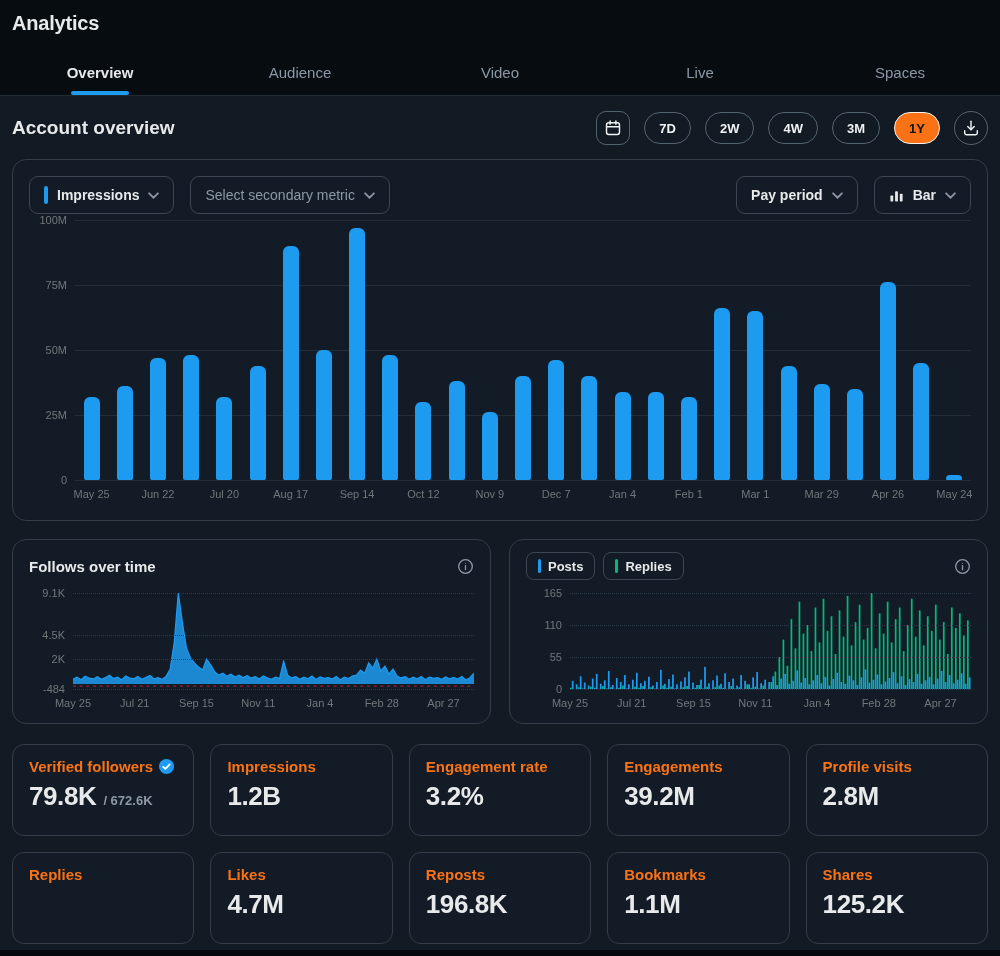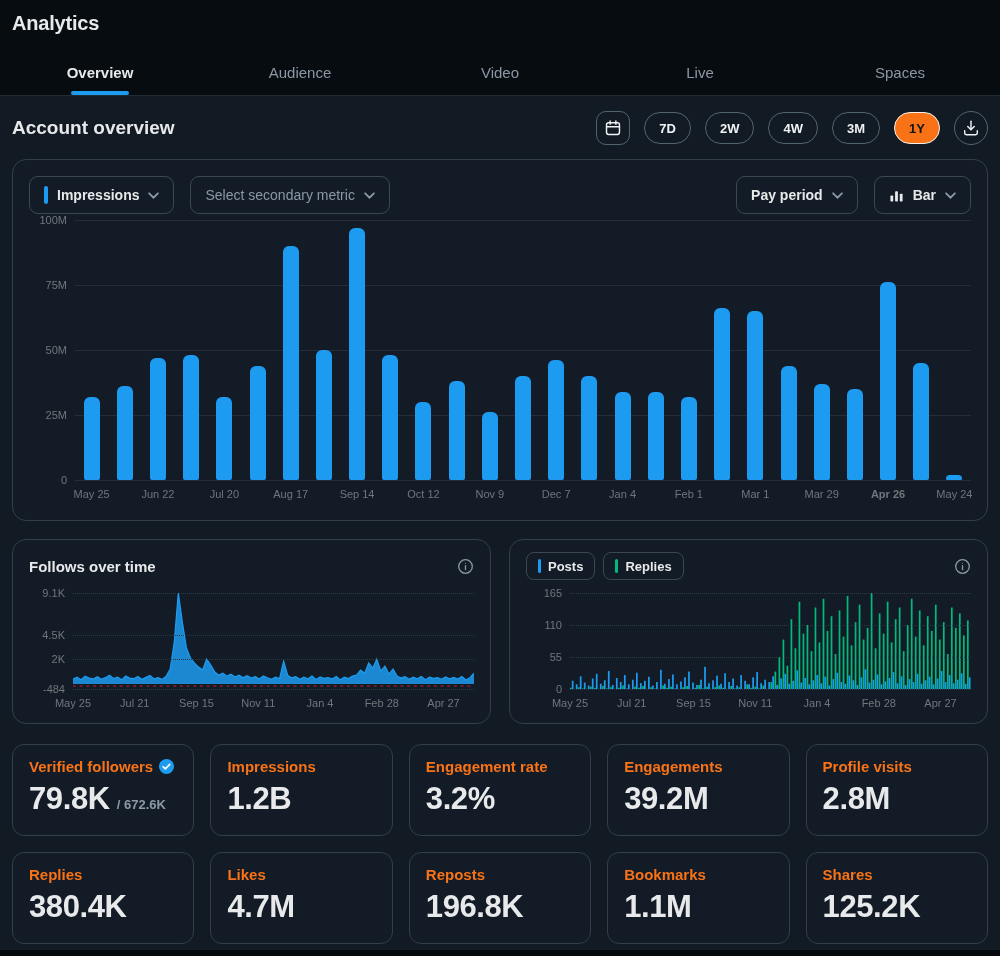--- a/index.html
+++ b/index.html
@@ -65,21 +65,21 @@
       border:1px solid #3b4752; border-radius:8px; cursor:pointer; font-size:13px; font-weight:700; }
   .legend-chip .swatch { width:3px; height:14px; border-radius:2px; }
   .info-icon { margin-left:auto; cursor:pointer; display:flex; }
   .mini-grid { display:grid; grid-template-columns:44px 1fr; grid-template-rows:1fr 22px; height:118px; }
   .mini-grid svg { width:100%; height:100%; display:block; }
   
   .metrics-grid { display:grid; grid-template-columns:repeat(5,1fr); gap:16px; margin-top:20px; }
   .metric-card { height:92px; padding:13px 16px; border-radius:12px; }
   .metric-label-row { display:flex; align-items:center; gap:5px; font-size:15px; font-weight:600; color:#f97316; }
   .metric-value-row { display:flex; align-items:baseline; gap:7px; margin-top:6px; }
-  .metric-value { font-size:31px; font-weight:800; letter-spacing:-.4px; }
+  .metric-value { font-size:26px; font-weight:800; letter-spacing:-.4px; }
   .metric-suffix { font-size:13px; font-weight:700; color:#8b98a5; }
 </style>
 </head>
 <body>
 
 <div class="top">
   <h1 class="page-title">Analytics</h1>
   <nav class="tab-bar">
     <div class="tab active">
       <span>Overview</span>
@@ -271,21 +271,21 @@
           <span class="xtick" style="left: 16.6667%;">Jul 20</span>
           <span class="xtick" style="left: 24.0741%;">Aug 17</span>
           <span class="xtick" style="left: 31.4815%;">Sep 14</span>
           <span class="xtick" style="left: 38.8889%;">Oct 12</span>
           <span class="xtick" style="left: 46.2963%;">Nov 9</span>
           <span class="xtick" style="left: 53.7037%;">Dec 7</span>
           <span class="xtick" style="left: 61.1111%;">Jan 4</span>
           <span class="xtick" style="left: 68.5185%;">Feb 1</span>
           <span class="xtick" style="left: 75.9259%;">Mar 1</span>
           <span class="xtick" style="left: 83.3333%;">Mar 29</span>
-          <span class="xtick" style="left: 90.7407%; font-weight: bold;">Apr 26</span>
+          <span class="xtick" style="left: 90.7407%;">Apr 26</span>
           <span class="xtick" style="left: 98.1481%;">May 24</span>
         </div>
     </div>
   </section>
 
   <div class="mini-row">
 
     <section class="card mini-card">
       <div class="mini-head">
         <span class="mini-title">Follows over time</span>
@@ -609,23 +609,20 @@
           <span>Profile visits</span>
         </div>
       <div class="metric-value-row">
           <span class="metric-value">2.8M</span>
         </div>
     </article>
     <article class="card metric-card">
       <div class="metric-label-row">
           <span>Replies</span>
         </div>
-      <div class="metric-value-row">
-          <span class="metric-value">380.4K</span>
-        </div>
     </article>
     <article class="card metric-card">
       <div class="metric-label-row">
           <span>Likes</span>
         </div>
       <div class="metric-value-row">
           <span class="metric-value">4.7M</span>
         </div>
     </article>
     <article class="card metric-card">

